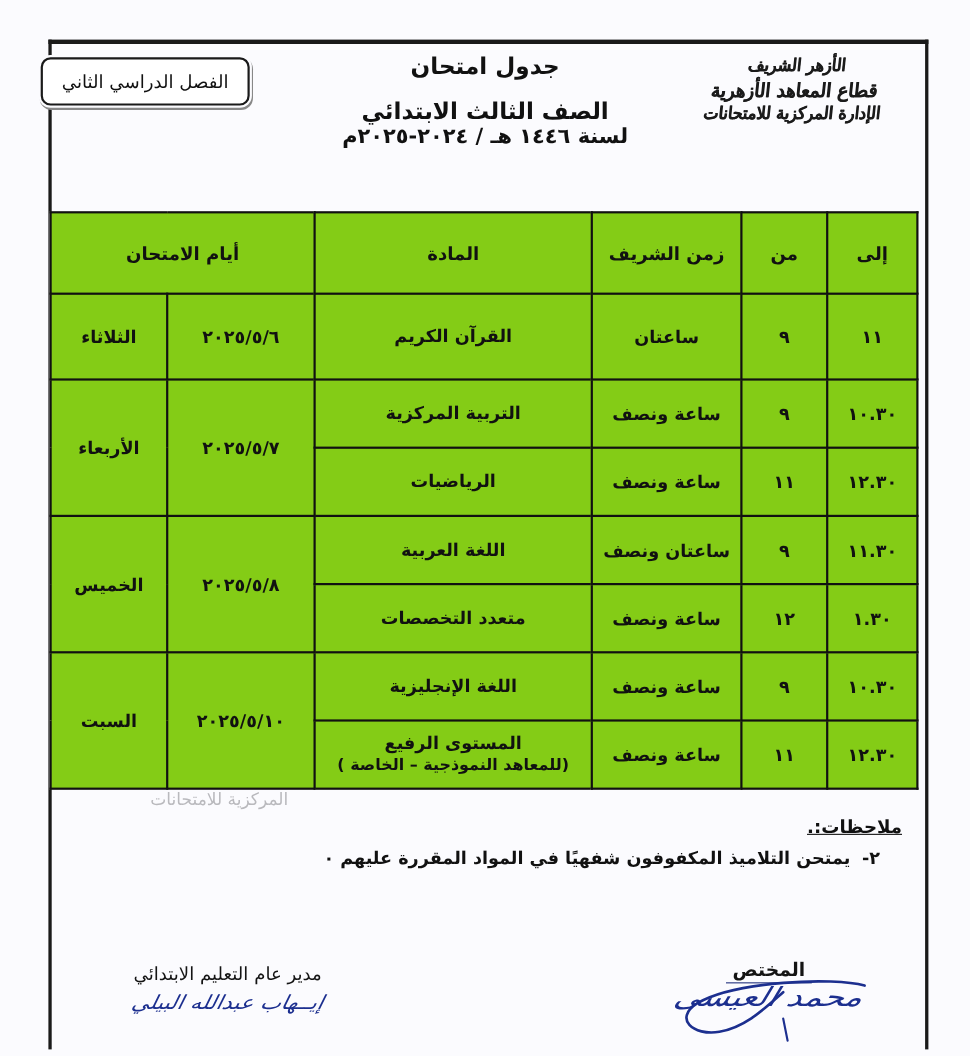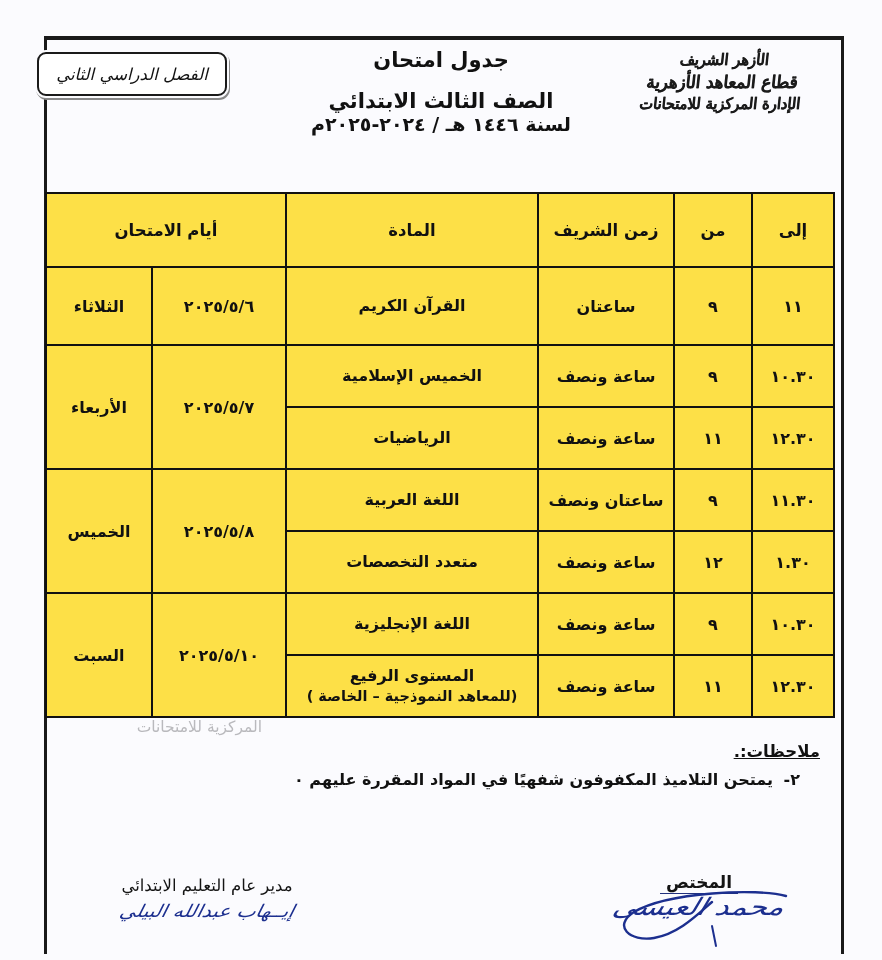--- a/index.html
+++ b/index.html
@@ -57,21 +57,20 @@
     border: 2px solid #1a1a1a;
     border-radius: 9px;
     box-shadow: 0 0 0 2px #fbfbfe, 1px 2px 0 2px #888;
     display: flex;
     align-items: center;
     justify-content: center;
     font-size: 16.5px;
     font-family: "DejaVu Serif", "Liberation Serif", serif;
     background: #fff;
     letter-spacing: 0;
-    font-style: italic;
   }
 
   .title-block {
     position: absolute;
     top: 8px;
     right: 220px;
     width: 360px;
     text-align: center;
   }
   .title-line1 {
@@ -127,21 +126,21 @@
     table-layout: fixed;
     background: #fdfdfd;
   }
   table.sched td, table.sched th {
     border: 2.5px solid #111;
     text-align: center;
     vertical-align: middle;
     font-size: 16px;
     font-weight: bold;
     padding: 4px 3px;
-    background: #fde047;
+    background: #84cc16;
   }
   table.sched th {
     height: 64px;
     font-size: 16.5px;
   }
   .c-to     { width: 82px; }
   .c-from   { width: 78px; }
   .c-dur    { width: 136px; }
   .c-subj   { width: 252px; }
   .c-date   { width: 134px; }
@@ -301,21 +300,21 @@
             <span class="subj-main">القرآن الكريم</span>
           </td>
           <td rowspan="1">٢٠٢٥/٥/٦</td>
           <td rowspan="1">الثلاثاء</td>
         </tr>
         <tr>
           <td class="row-half">١٠.٣٠</td>
           <td class="row-half">٩</td>
           <td class="row-half">ساعة ونصف</td>
           <td class="row-half">
-            <span class="subj-main">الخميس الإسلامية</span>
+            <span class="subj-main">التربية المركزية</span>
           </td>
           <td rowspan="2">٢٠٢٥/٥/٧</td>
           <td rowspan="2">الأربعاء</td>
         </tr>
         <tr>
           <td class="row-half sep-top">١٢.٣٠</td>
           <td class="row-half sep-top">١١</td>
           <td class="row-half sep-top">ساعة ونصف</td>
           <td class="row-half sep-top">
             <span class="subj-main">الرياضيات</span>

